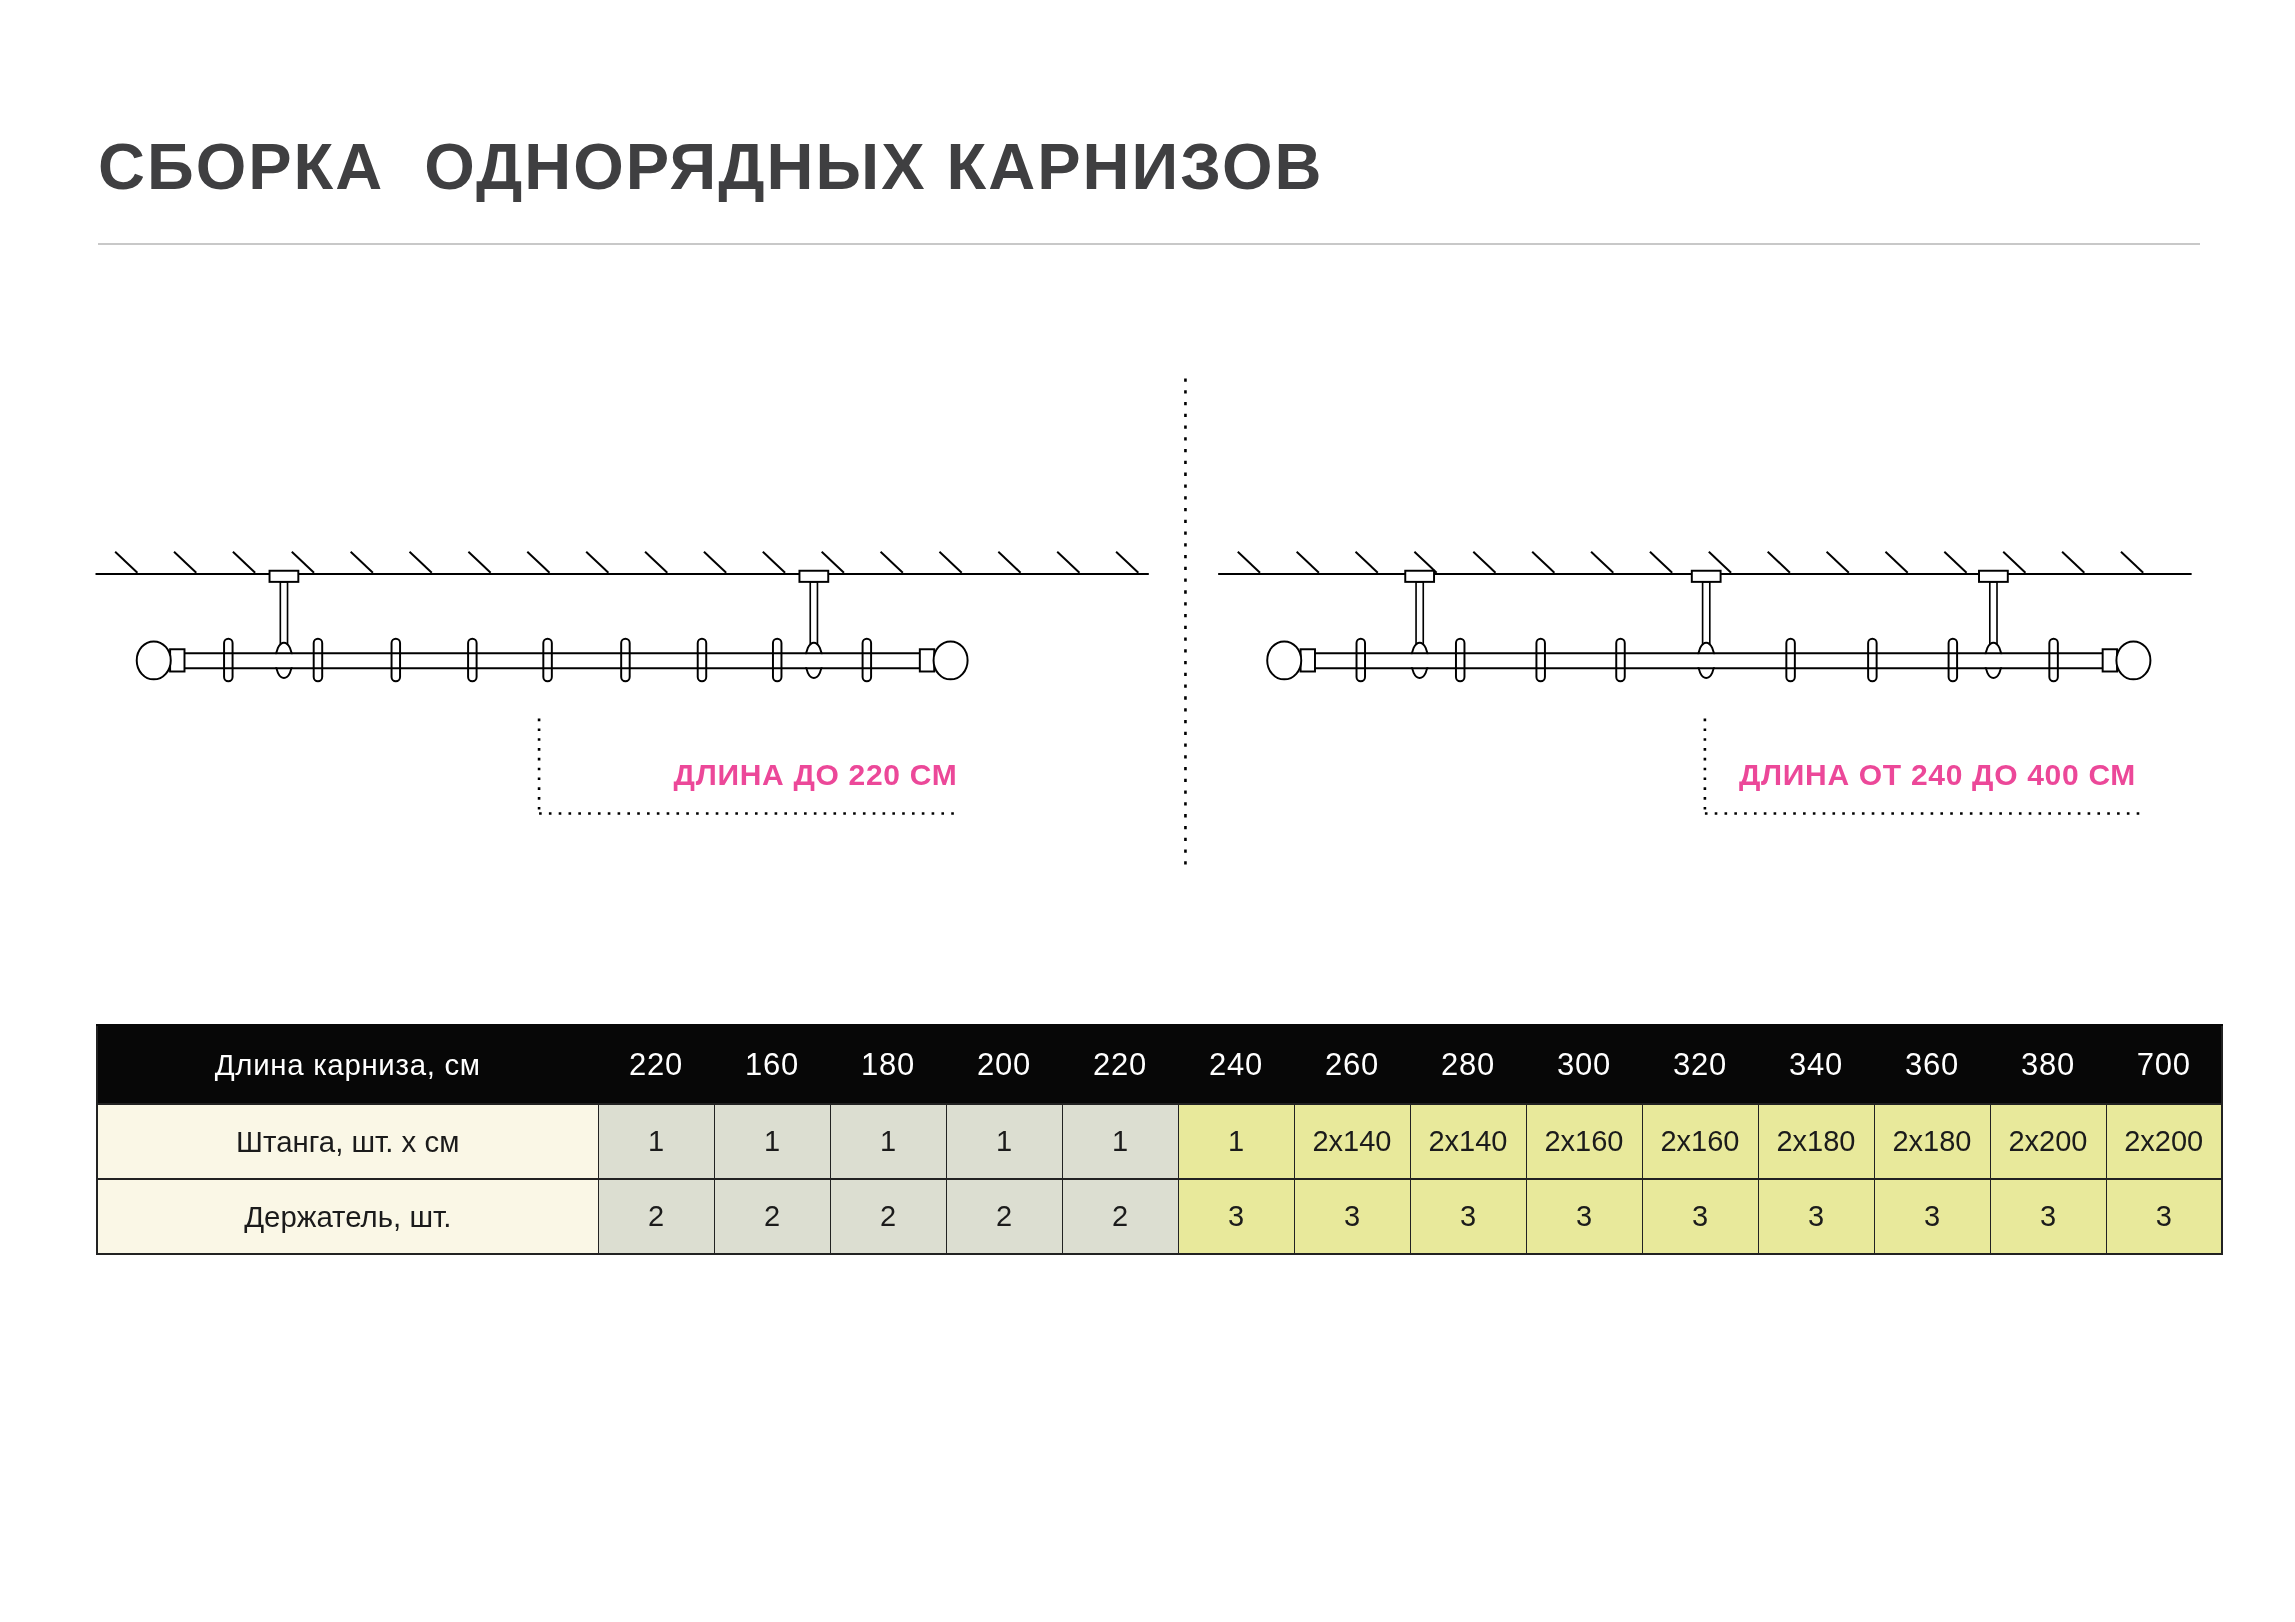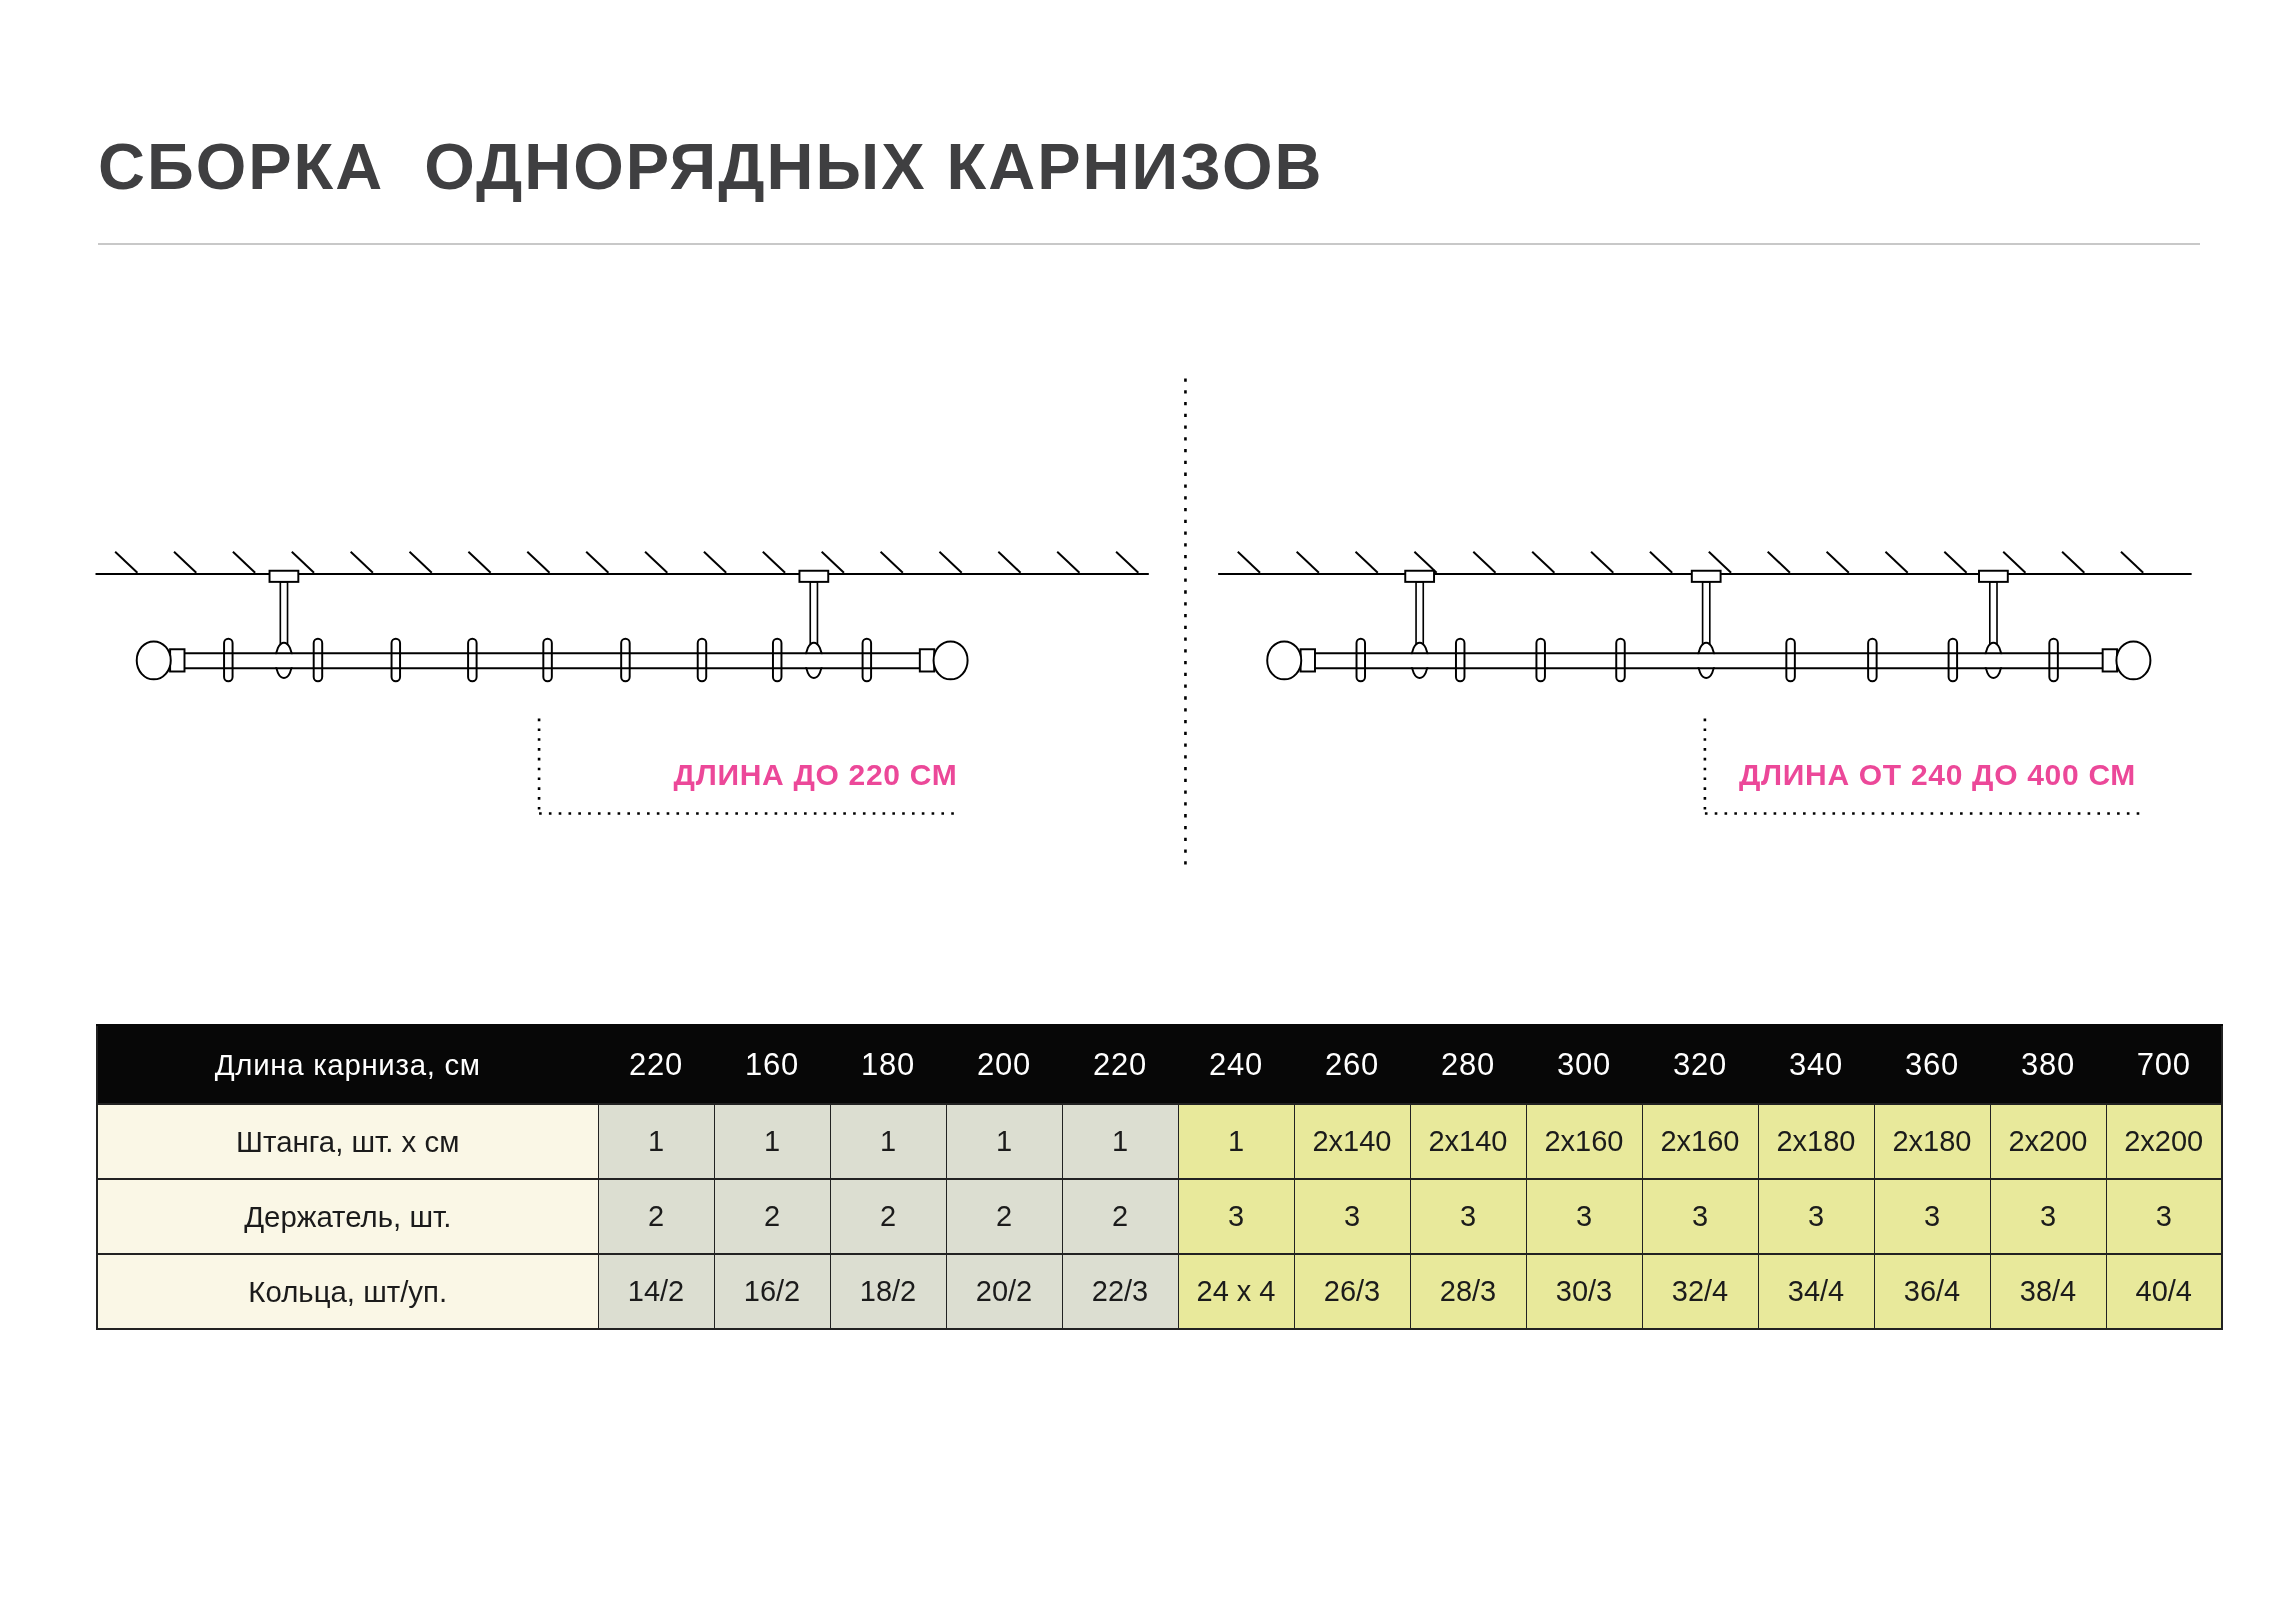--- a/index.html
+++ b/index.html
@@ -243,32 +243,15 @@
         <td class="c-yellow">3</td>
         <td class="c-yellow">3</td>
         <td class="c-yellow">3</td>
         <td class="c-yellow">3</td>
         <td class="c-yellow">3</td>
         <td class="c-yellow">3</td>
         <td class="c-yellow">3</td>
         <td class="c-yellow">3</td>
         <td class="c-yellow">3</td>
       </tr>
-      <tr>
-        <th class="row-label">Кольца, шт/уп.</th>
-        <td class="c-gray">14/2</td>
-        <td class="c-gray">16/2</td>
-        <td class="c-gray">18/2</td>
-        <td class="c-gray">20/2</td>
-        <td class="c-gray">22/3</td>
-        <td class="c-yellow">24 х 4</td>
-        <td class="c-yellow">26/3</td>
-        <td class="c-yellow">28/3</td>
-        <td class="c-yellow">30/3</td>
-        <td class="c-yellow">32/4</td>
-        <td class="c-yellow">34/4</td>
-        <td class="c-yellow">36/4</td>
-        <td class="c-yellow">38/4</td>
-        <td class="c-yellow">40/4</td>
-      </tr>
     </tbody>
 </table>
 
 
 </body></html>

